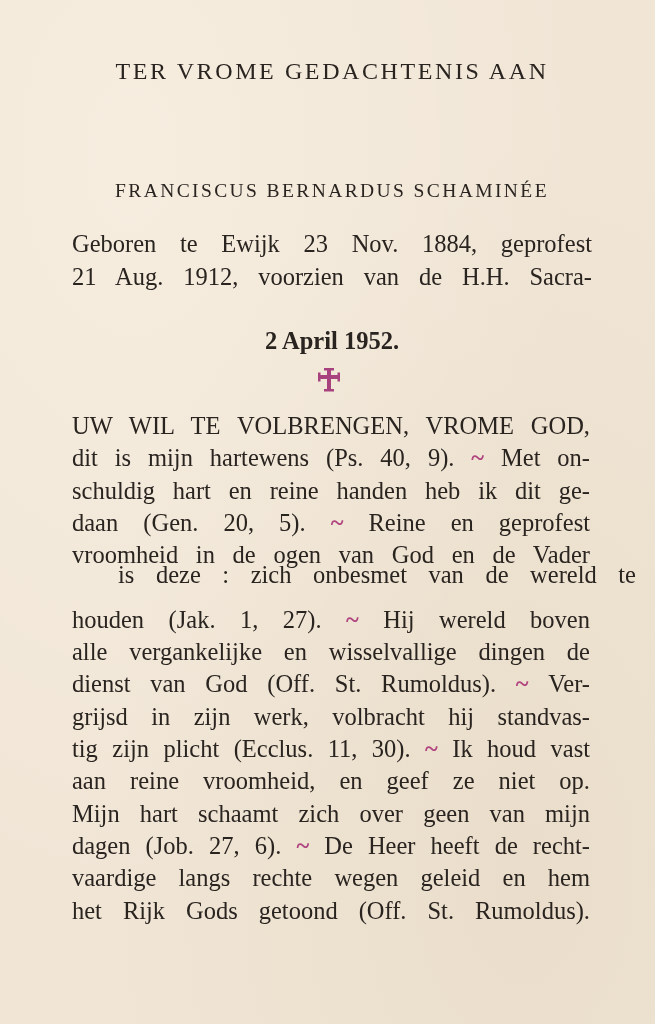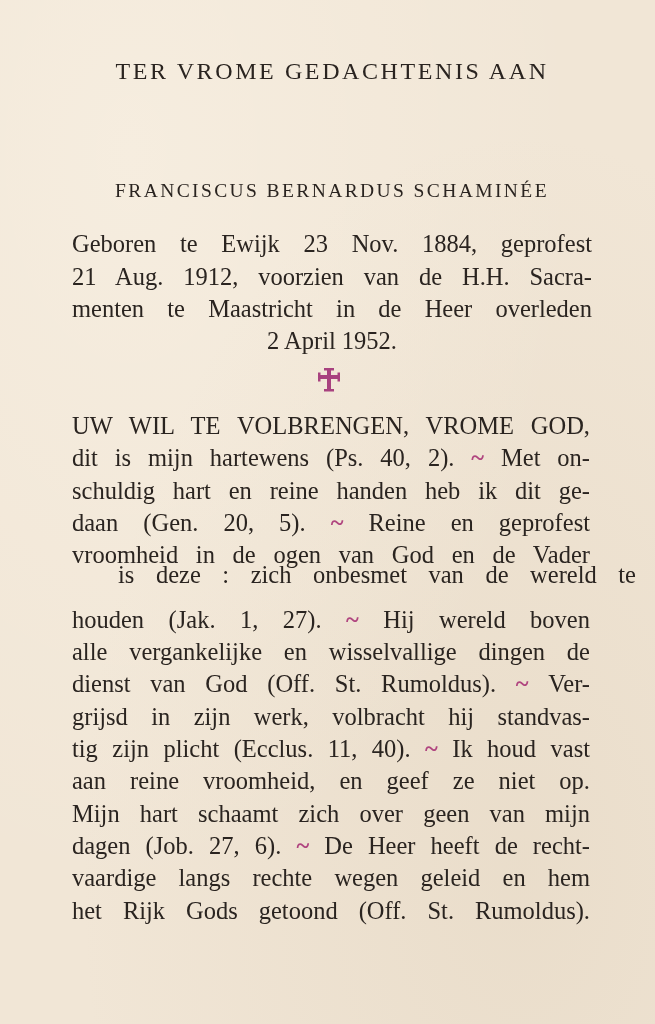--- a/index.html
+++ b/index.html
@@ -25,65 +25,64 @@
   }
   .caps2 {
     left:72px; width:520px; top:180px; text-align:center;
     font-family:"Liberation Serif", serif; font-size:19.5px; letter-spacing:2.4px;
   }
   .bio {
     left:72px; width:520px;
     font-family:"Liberation Serif", serif; font-size:24.5px;
     text-align:justify; text-align-last:justify;
   }
-  .bio.center { text-align:right; text-align-last:center; }
+  .bio.center { text-align:right; text-align-last:center;font-weight:bold; }
   .cross {
     position:absolute; left:315px; top:366px; width:28px; height:28px;
   }
   .body-line {
     left:72px; width:518px;
     font-family:"Liberation Serif", serif; font-size:24.5px;
     text-align:justify; text-align-last:justify;
   }
   .sep { color:#b0457f; font-weight:bold; }
 </style>
 </head>
 <body>
 
 <div class="card">
   <div class="line caps1">TER VROME GEDACHTENIS AAN</div>
   <div class="line caps2">FRANCISCUS BERNARDUS SCHAMINÉE</div>
 
   <div class="line bio" style="top:230px">Geboren te Ewijk 23 Nov. 1884, geprofest</div>
   <div class="line bio" style="top:263px">21 Aug. 1912, voorzien van de H.H. Sacra-</div>
-  <div class="line bio" style="top:295px">menten te Maastricht in de Heer overleden</div>
   <div class="line bio center" style="top:327px">2 April 1952.</div>
 
   <svg class="cross" viewBox="0 0 28 28">
     <g fill="#a8427f">
       <rect x="12" y="3" width="4" height="22"></rect>
       <rect x="4" y="9" width="20" height="4"></rect>
       <rect x="9" y="2" width="10" height="2.5"></rect>
       <rect x="9" y="23" width="10" height="2.5"></rect>
       <rect x="3" y="6.5" width="2.5" height="9"></rect>
       <rect x="22.5" y="6.5" width="2.5" height="9"></rect>
     </g>
   </svg>
 
   <div id="text-block">
       <div class="line body-line" style="top: 412px;"><span>UW WIL TE VOLBRENGEN, VROME GOD,</span></div>
-      <div class="line body-line" style="top: 444.3px;"><span>dit is mijn hartewens (Ps. 40, 2).</span><span class="sep"> ~ </span><span>Met on-</span></div>
+      <div class="line body-line" style="top: 444.3px;"><span>dit is mijn hartewens (Ps. 40, 9).</span><span class="sep"> ~ </span><span>Met on-</span></div>
       <div class="line body-line" style="top: 476.6px;"><span>schuldig hart en reine handen heb ik dit ge-</span></div>
       <div class="line body-line" style="top: 508.9px;"><span>daan (Gen. 20, 5).</span><span class="sep"> ~ </span><span>Reine en geprofest</span></div>
       <div class="line body-line" style="top: 541.2px;"><span>vroomheid in de ogen van God en de Vader</span></div>
       <div class="line body-line" style="top: 561px; margin-left: 46px;"><span>is deze : zich onbesmet van de wereld te</span></div>
       <div class="line body-line" style="top: 605.8px;"><span>houden (Jak. 1, 27).</span><span class="sep"> ~ </span><span>Hij wereld boven</span></div>
       <div class="line body-line" style="top: 638.1px;"><span>alle vergankelijke en wisselvallige dingen de</span></div>
       <div class="line body-line" style="top: 670.4px;"><span>dienst van God (Off. St. Rumoldus).</span><span class="sep"> ~ </span><span>Ver-</span></div>
       <div class="line body-line" style="top: 702.7px;"><span>grijsd in zijn werk, volbracht hij standvas-</span></div>
-      <div class="line body-line" style="top: 735px;"><span>tig zijn plicht (Ecclus. 11, 40).</span><span class="sep"> ~ </span><span>Ik houd vast</span></div>
+      <div class="line body-line" style="top: 735px;"><span>tig zijn plicht (Ecclus. 11, 30).</span><span class="sep"> ~ </span><span>Ik houd vast</span></div>
       <div class="line body-line" style="top: 767.3px;"><span>aan reine vroomheid, en geef ze niet op.</span></div>
       <div class="line body-line" style="top: 799.6px;"><span>Mijn hart schaamt zich over geen van mijn</span></div>
       <div class="line body-line" style="top: 831.9px;"><span>dagen (Job. 27, 6).</span><span class="sep"> ~ </span><span>De Heer heeft de recht-</span></div>
       <div class="line body-line" style="top: 864.2px;"><span>vaardige langs rechte wegen geleid en hem</span></div>
       <div class="line body-line" style="top: 896.5px;"><span>het Rijk Gods getoond (Off. St. Rumoldus).</span></div>
     </div>
 </div>
 
 </body></html>

